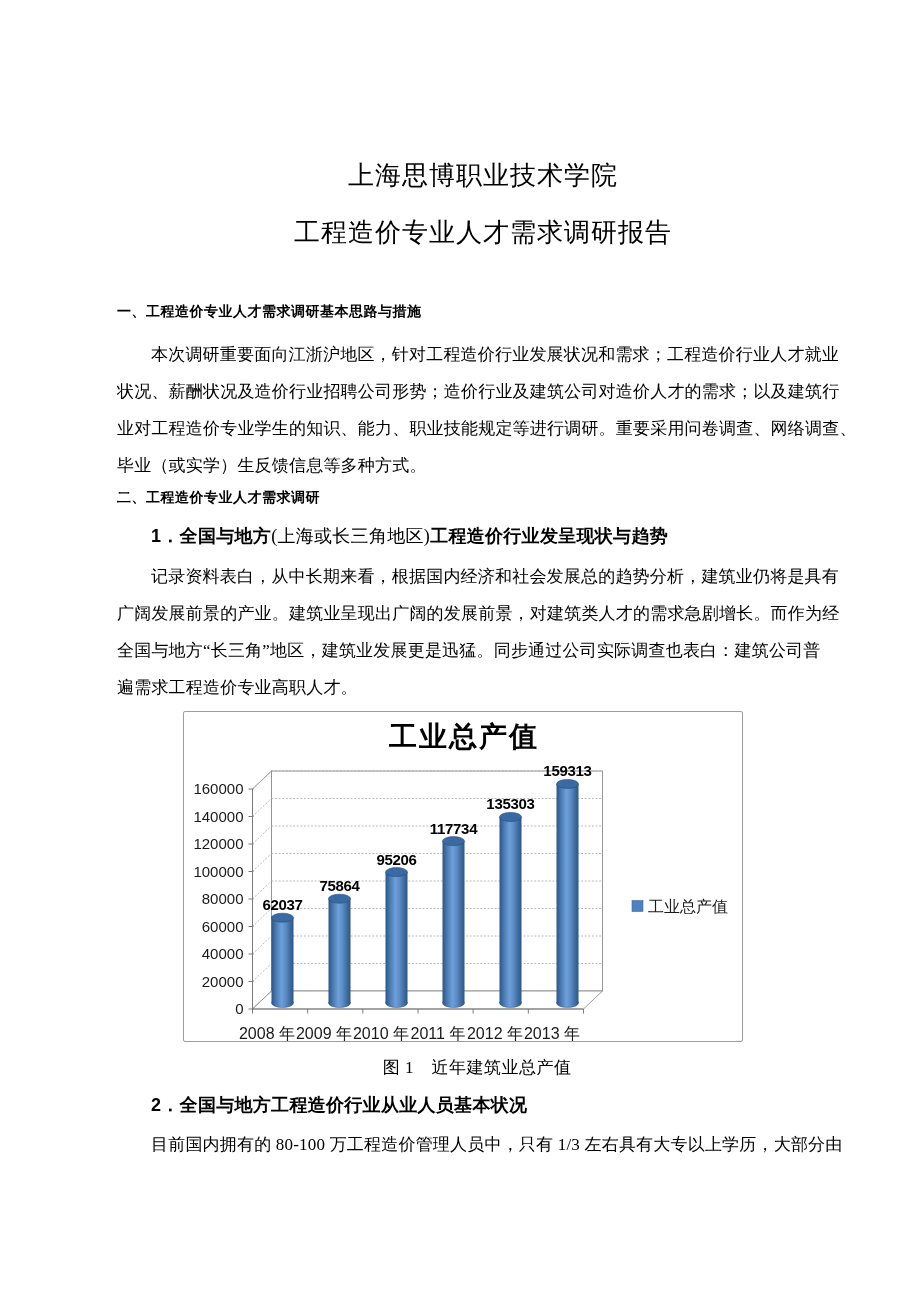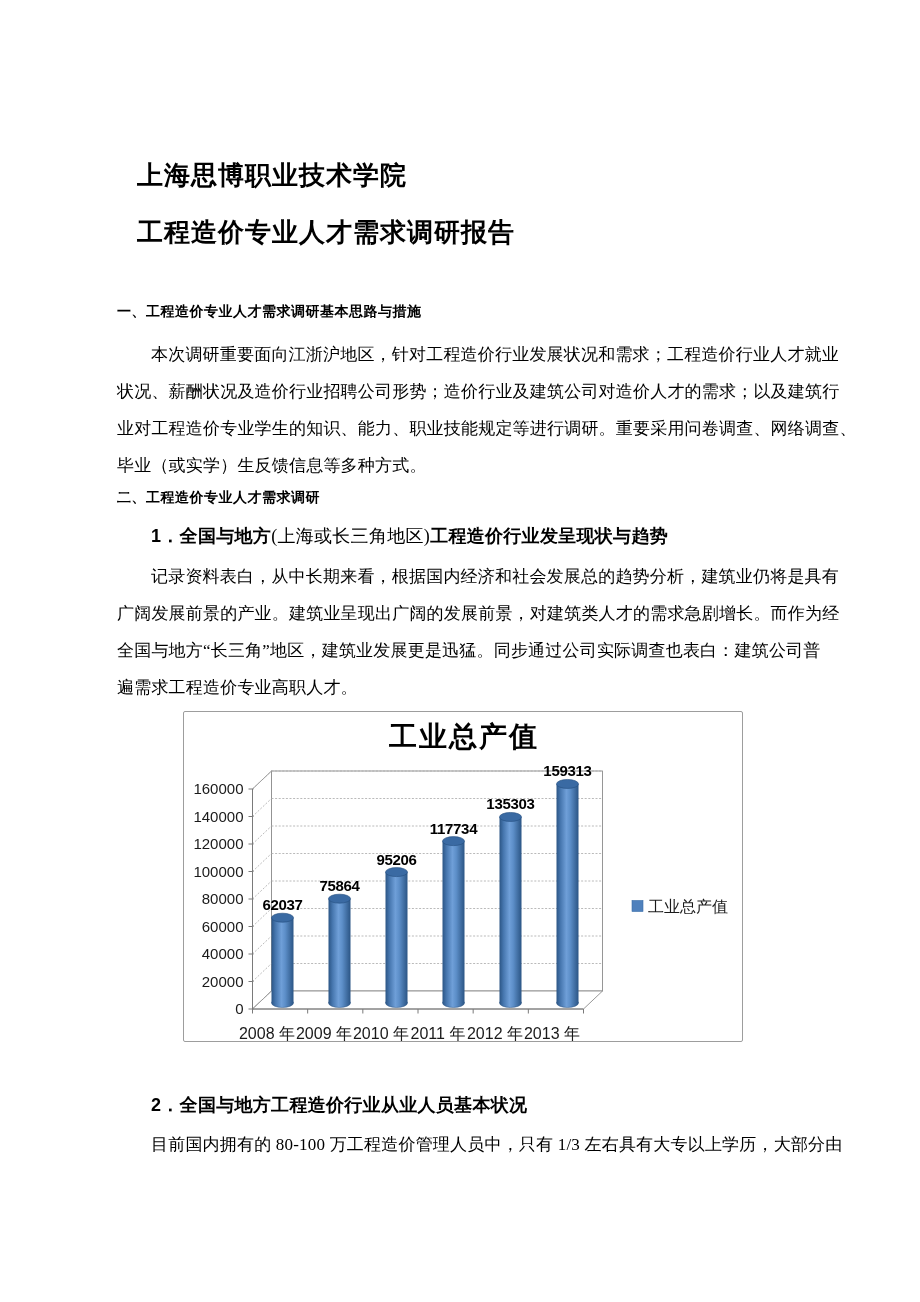--- a/index.html
+++ b/index.html
@@ -3,22 +3,22 @@
 <meta charset="utf-8">
 <style>
   html,body{margin:0;padding:0;background:#e9e9e9;}
   .page{
     position:relative;width:920px;height:1302px;background:#ffffff;
     font-family:"Liberation Serif","DejaVu Serif",serif;color:#000;
     overflow:hidden;margin:0 auto;
   }
   .abs{position:absolute;}
   .doc-title{
-    left:117px;width:692px;
-    font-weight:bold;font-size:26px;letter-spacing:1px;padding-left:20px;
+    left:117px;width:692px;text-align:center;
+    font-weight:normal;font-size:26px;letter-spacing:1px;padding-left:20px;
   }
   .sec-heading{
     left:117px;width:692px;font-size:14px;font-weight:bold;
     font-family:Liberation Serif, serif;letter-spacing:.5px;
     white-space:nowrap;
   }
   .sub-heading{
     left:151px;width:658px;font-size:18px;white-space:nowrap;letter-spacing:.3px;
   }
   .sub-heading .b{
@@ -193,20 +193,21 @@
           <text x="368" y="327" text-anchor="middle" class="xlabel">2013 年</text>
         </g>
 
       <g>
         <rect x="448" y="188.5" width="11" height="11" fill="#4f81bd" stroke="#3a6da8" stroke-width="0.6"></rect>
         <text class="ltext" x="464" y="199.5">工业总产值</text>
       </g>
     </svg>
   </div>
 
+  <div class="abs fig-caption" style="top:1056px;">图 1　近年建筑业总产值</div>
 
   <div class="abs sub-heading" style="top:1093px;">
     <span class="b">2．全国与地方工程造价行业从业人员基本状况</span>
   </div>
 
   <div class="abs para" style="top:1126px;">
     <div class="line indent">目前国内拥有的 80-100 万工程造价管理人员中，只有 1/3 左右具有大专以上学历，大部分由</div>
   </div>
 
 </div>

